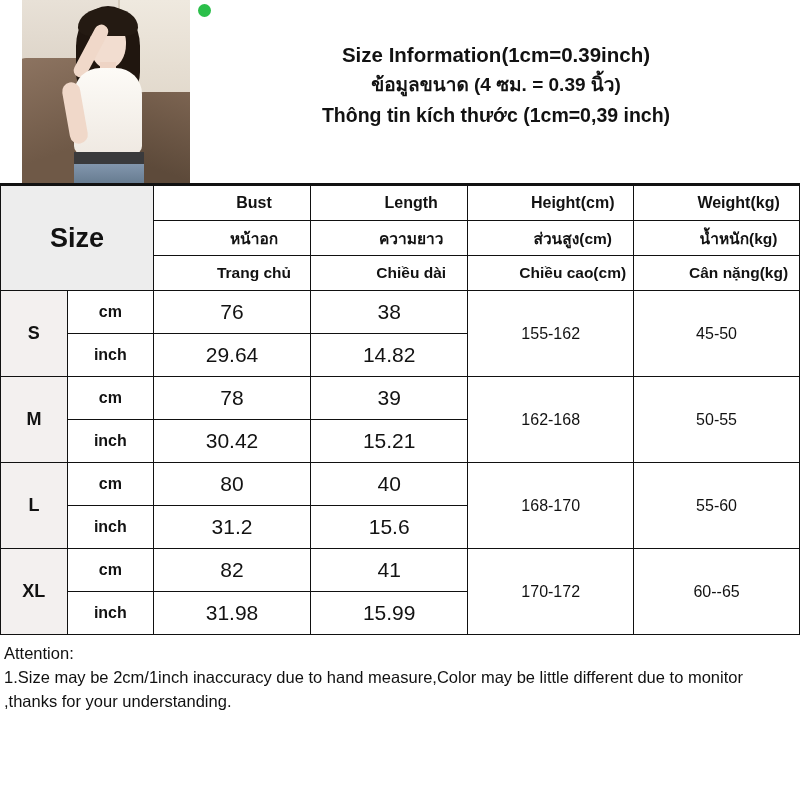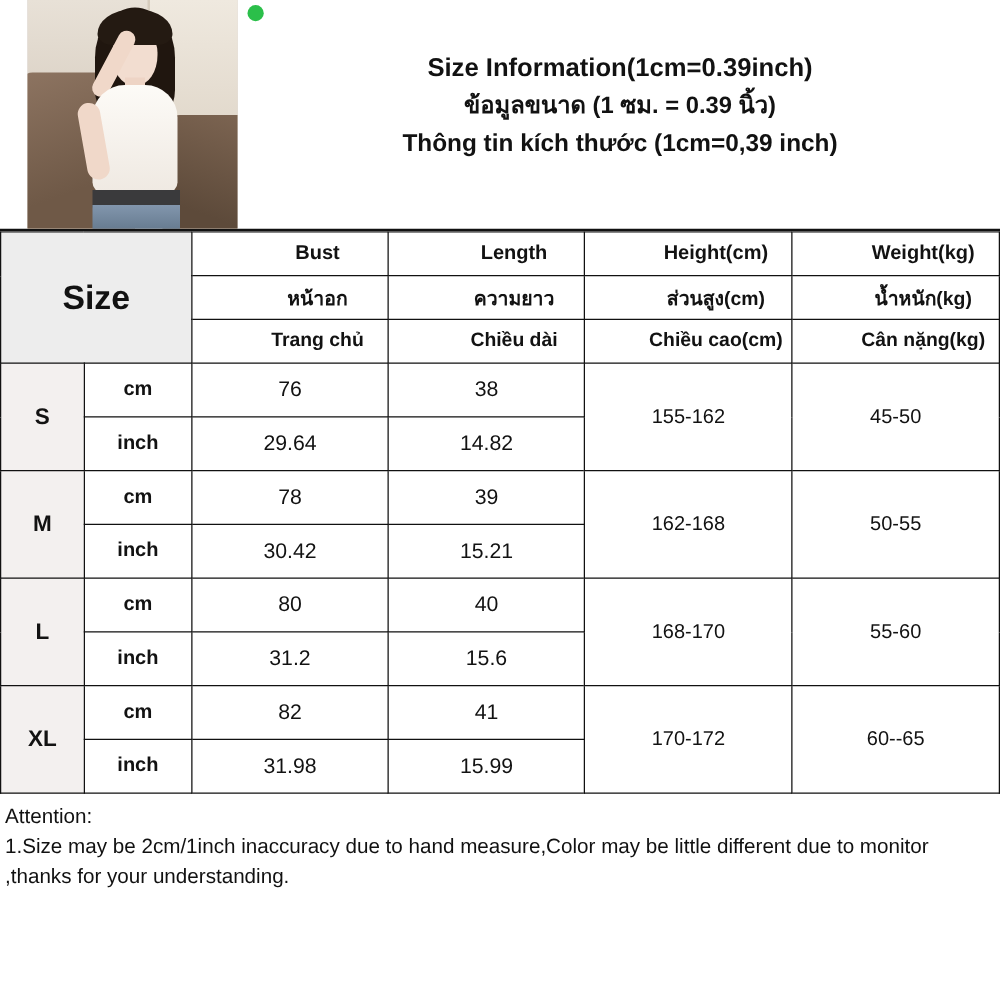--- a/index.html
+++ b/index.html
@@ -217,21 +217,21 @@
   .grp-size {
     background: #f3f0ef !important;
     font-weight: bold;
     font-size: 18px;
   }
   .unit-cell {
     font-weight: bold;
     font-size: 16px;
     height: 42px;
   }
-  .val-cell { font-size: 17px; margin-left: 28px; }
+  .val-cell { font-size: 21px; margin-left: 28px; }
   .span-cell { font-size: 16px; }
   .th-small { font-size: 15.5px; }
 
   
   
   .attention {
     padding: 6px 16px 0 4px;
     font-size: 16.5px;
     line-height: 24px;
     color: #111;
@@ -260,21 +260,21 @@
         <div class="arm-l"></div>
         <div class="belt"></div>
         <div class="jeans"></div>
       </div>
     </div>
 
     <div class="green-dot"></div>
 
     <div class="title-block">
       <div class="title-line l1">Size Information(1cm=0.39inch)</div>
-      <div class="title-line l2">ข้อมูลขนาด (1 ซม. = 0.39 นิ้ว)</div>
+      <div class="title-line l2">ข้อมูลขนาด (4 ซม. = 0.39 นิ้ว)</div>
       <div class="title-line l3">Thông tin kích thước (1cm=0,39 inch)</div>
     </div>
   </div>
 
   <table class="size-table">
     <colgroup>
       <col style="width:62px">
       <col style="width:80px">
       <col style="width:146px">
       <col style="width:146px">

